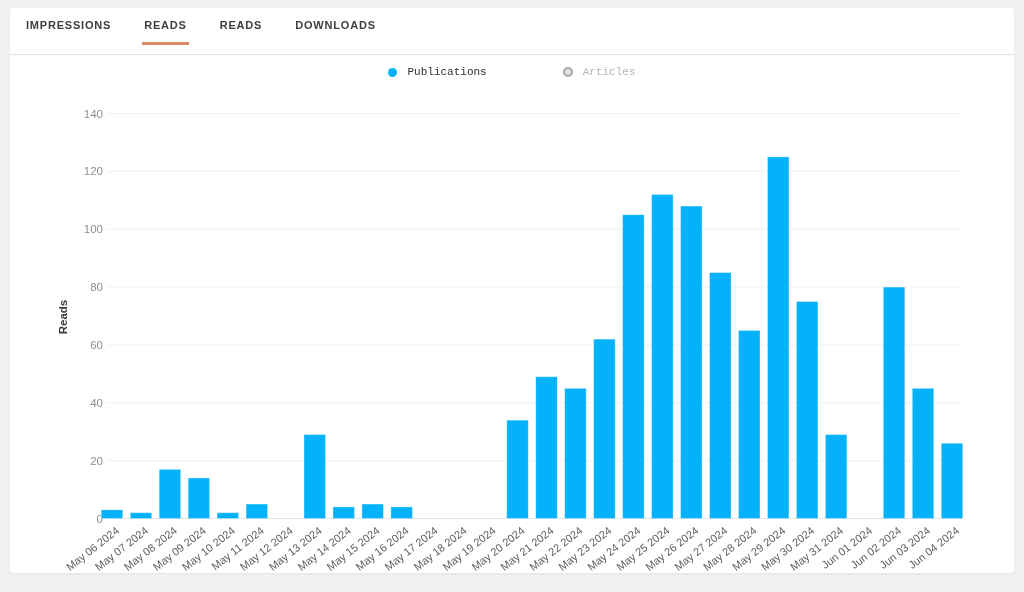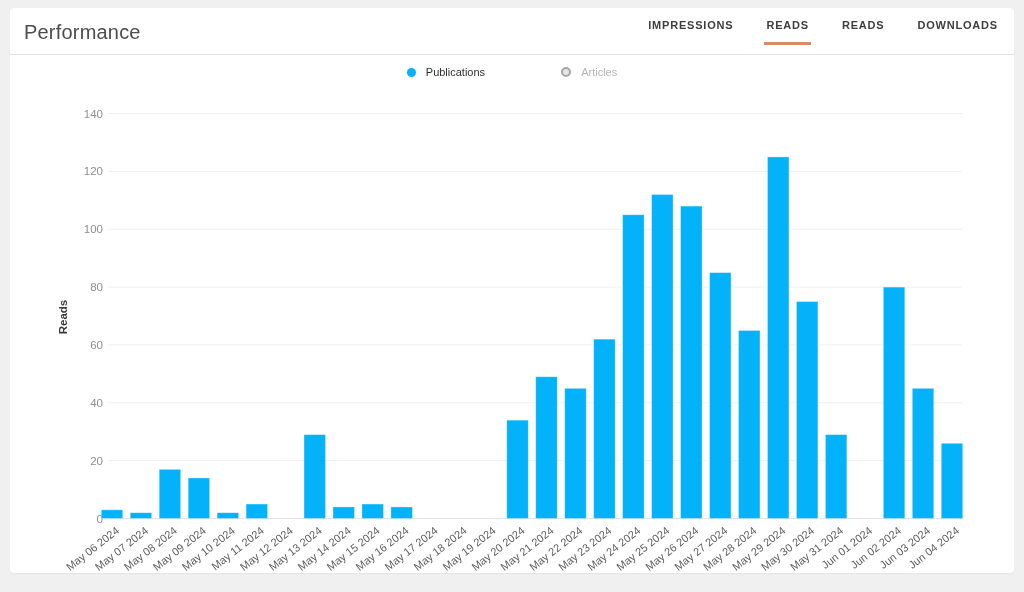--- a/index.html
+++ b/index.html
@@ -70,21 +70,21 @@
     align-items: center;
     gap: 76px;
   }
   .legend-item {
     display: flex;
     align-items: center;
     gap: 10px;
     cursor: pointer;
     background: none;
     border: none;
-    font-family: Liberation Sans, sans-serif;
+    font-family: Liberation Mono, monospace;
   }
   .legend-dot {
     width: 9px; height: 9px;
     border-radius: 50%;
     display: inline-block;
   }
   .legend-item.disabled .legend-dot {
     background: #e4e4e4 !important;
     border: 2.5px solid #a7a7a7;
     width: 10px; height: 10px;
@@ -98,21 +98,20 @@
   }
   svg.chart text {
     font-family: "Liberation Sans", "DejaVu Sans", sans-serif;
   }
 </style>
 </head>
 <body>
 
 <div class="card">
   <div class="card-header">
-    <h1 class="card-title">Performance</h1>
     <nav class="tabs">
         <button class="tab">IMPRESSIONS</button>
         <button class="tab active">READS</button>
         <button class="tab">READS</button>
         <button class="tab">DOWNLOADS</button>
       </nav>
   </div>
   <div class="legend">
       <button class="legend-item">
         <span class="legend-dot" style="background: rgb(4, 178, 249);"></span>

